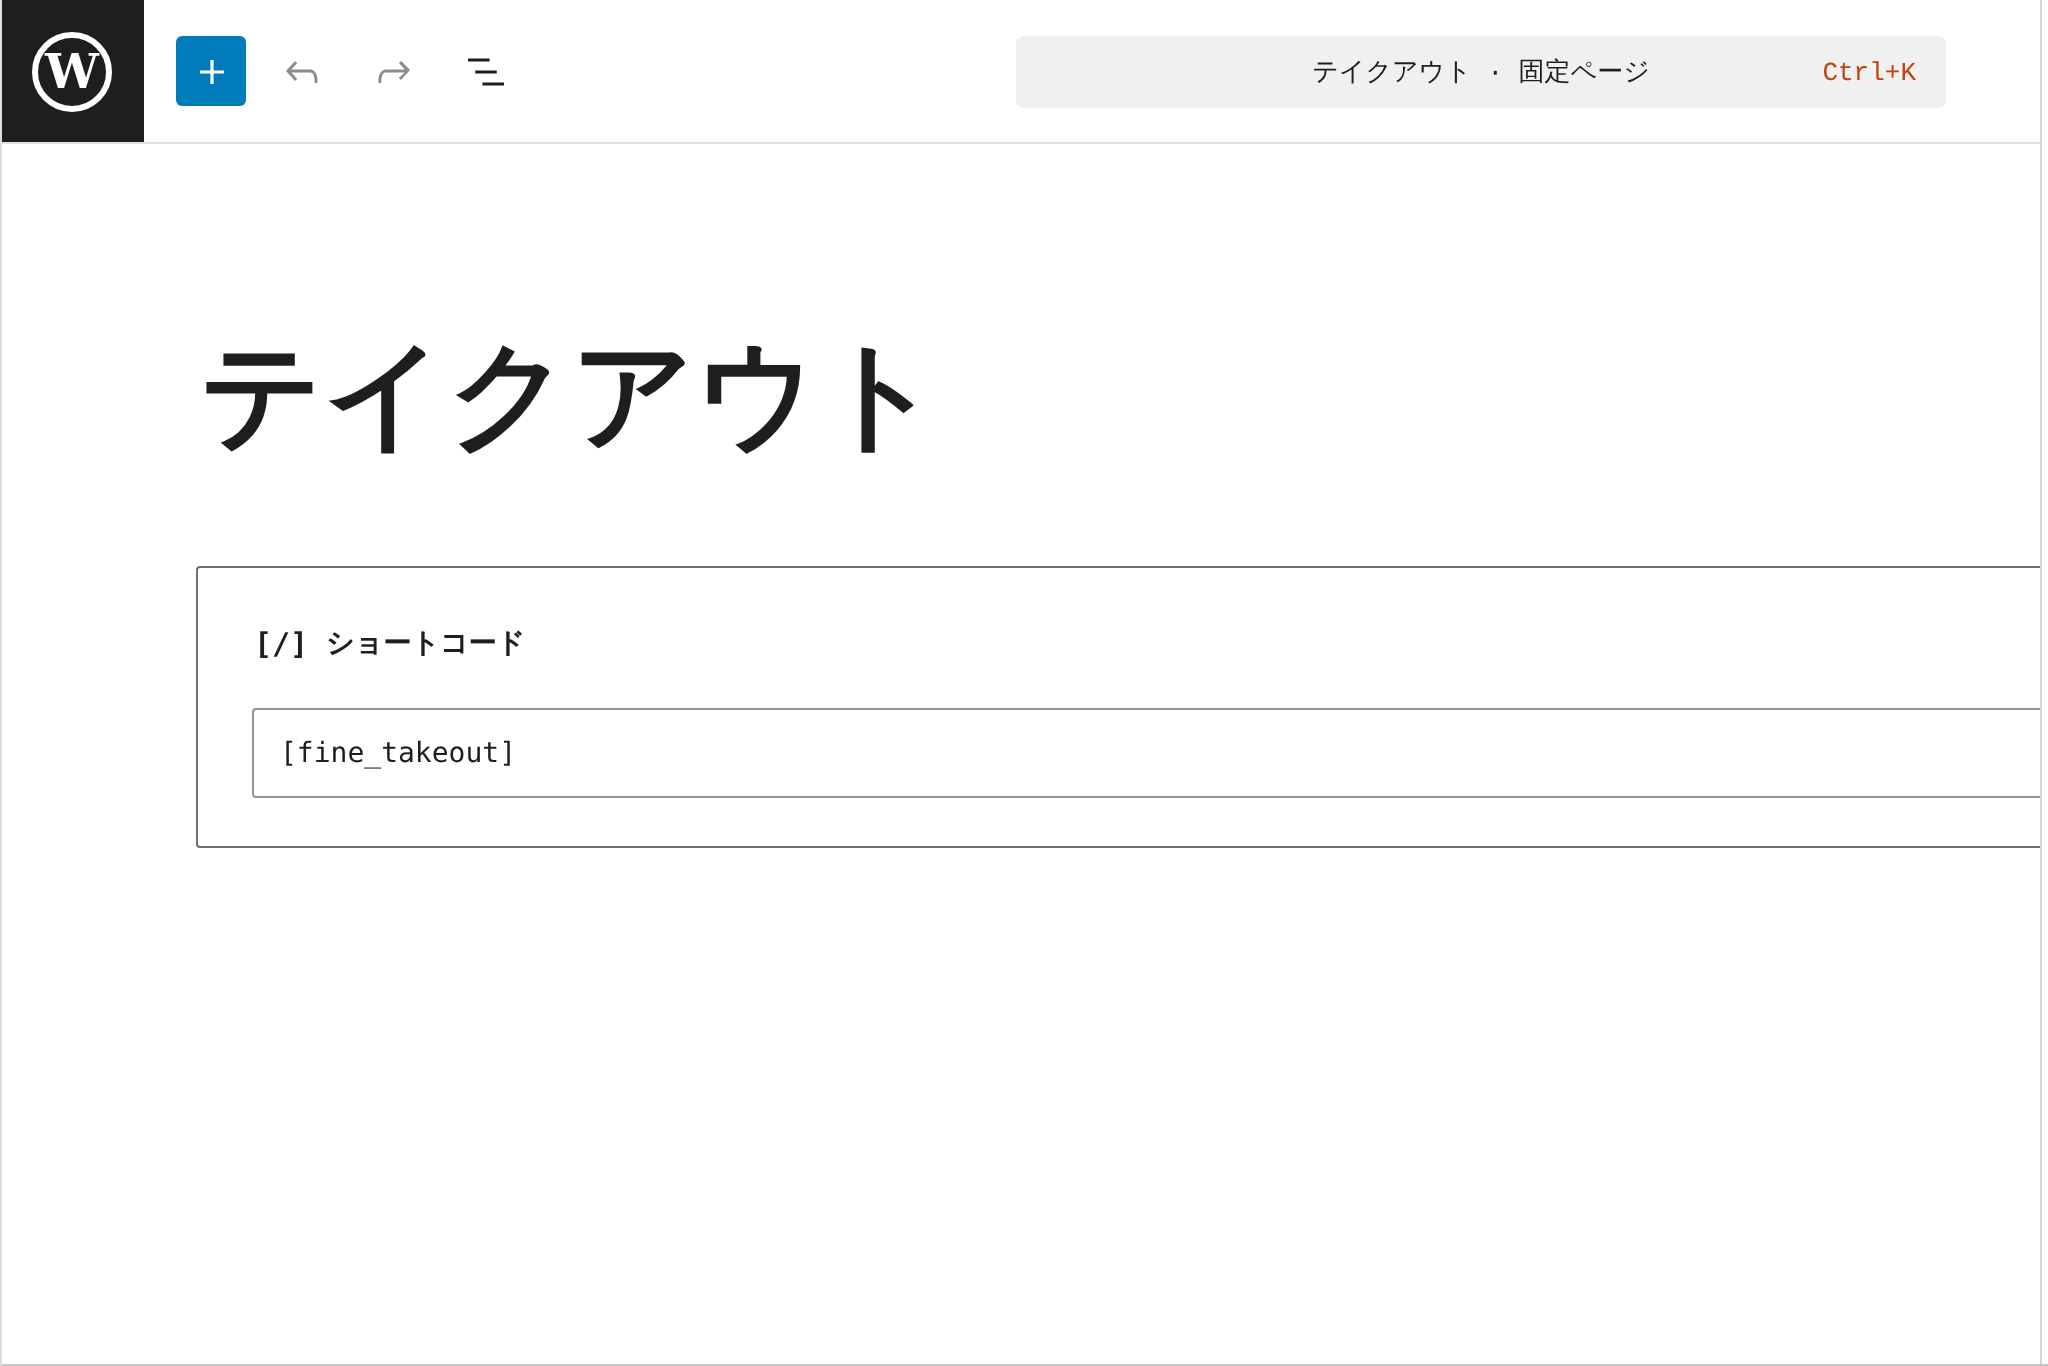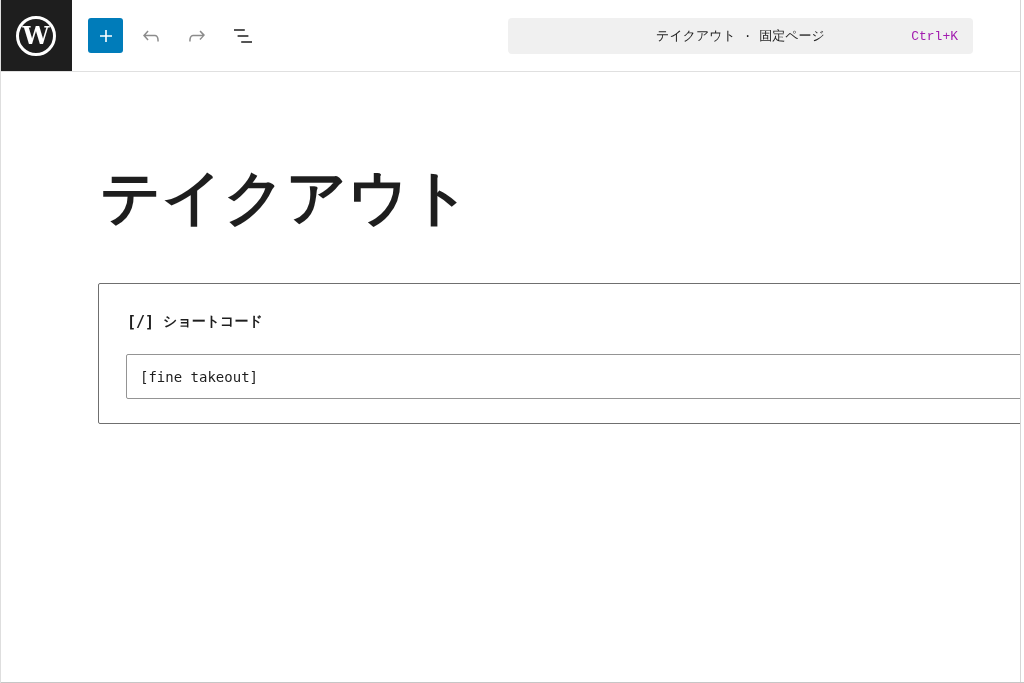--- a/index.html
+++ b/index.html
@@ -31,21 +31,21 @@
   .icon-undo-redo{fill:#8c8c8c;}
   .icon-dark{fill:#1e1e1e;}
   .command-pill{
     position:absolute;left:480px;top:18px;width:465px;height:36px;
     background:#f0f0f0;border:none;border-radius:4px;
     display:flex;align-items:center;justify-content:center;
     font-family:Liberation Mono, monospace;
     font-size:13px;color:#1e1e1e;cursor:pointer;margin-left:28px;
   }
   .command-pill .shortcut{
-    position:absolute;right:15px;color:#a21caf;font-size:13px;
+    position:absolute;right:15px;color:#c2410c;font-size:13px;
   }
   
   .canvas{
     position:absolute;left:0;top:72px;width:1024px;height:611px;
     background:#ffffff;overflow:hidden;z-index:1;
   }
   .post-title{
     position:absolute;left:100px;top:91px;margin:0;
     font-size:60px;line-height:1.15;font-weight:700;color:#1e1e1e;
     letter-spacing:0.5px;cursor:text;white-space:nowrap;

